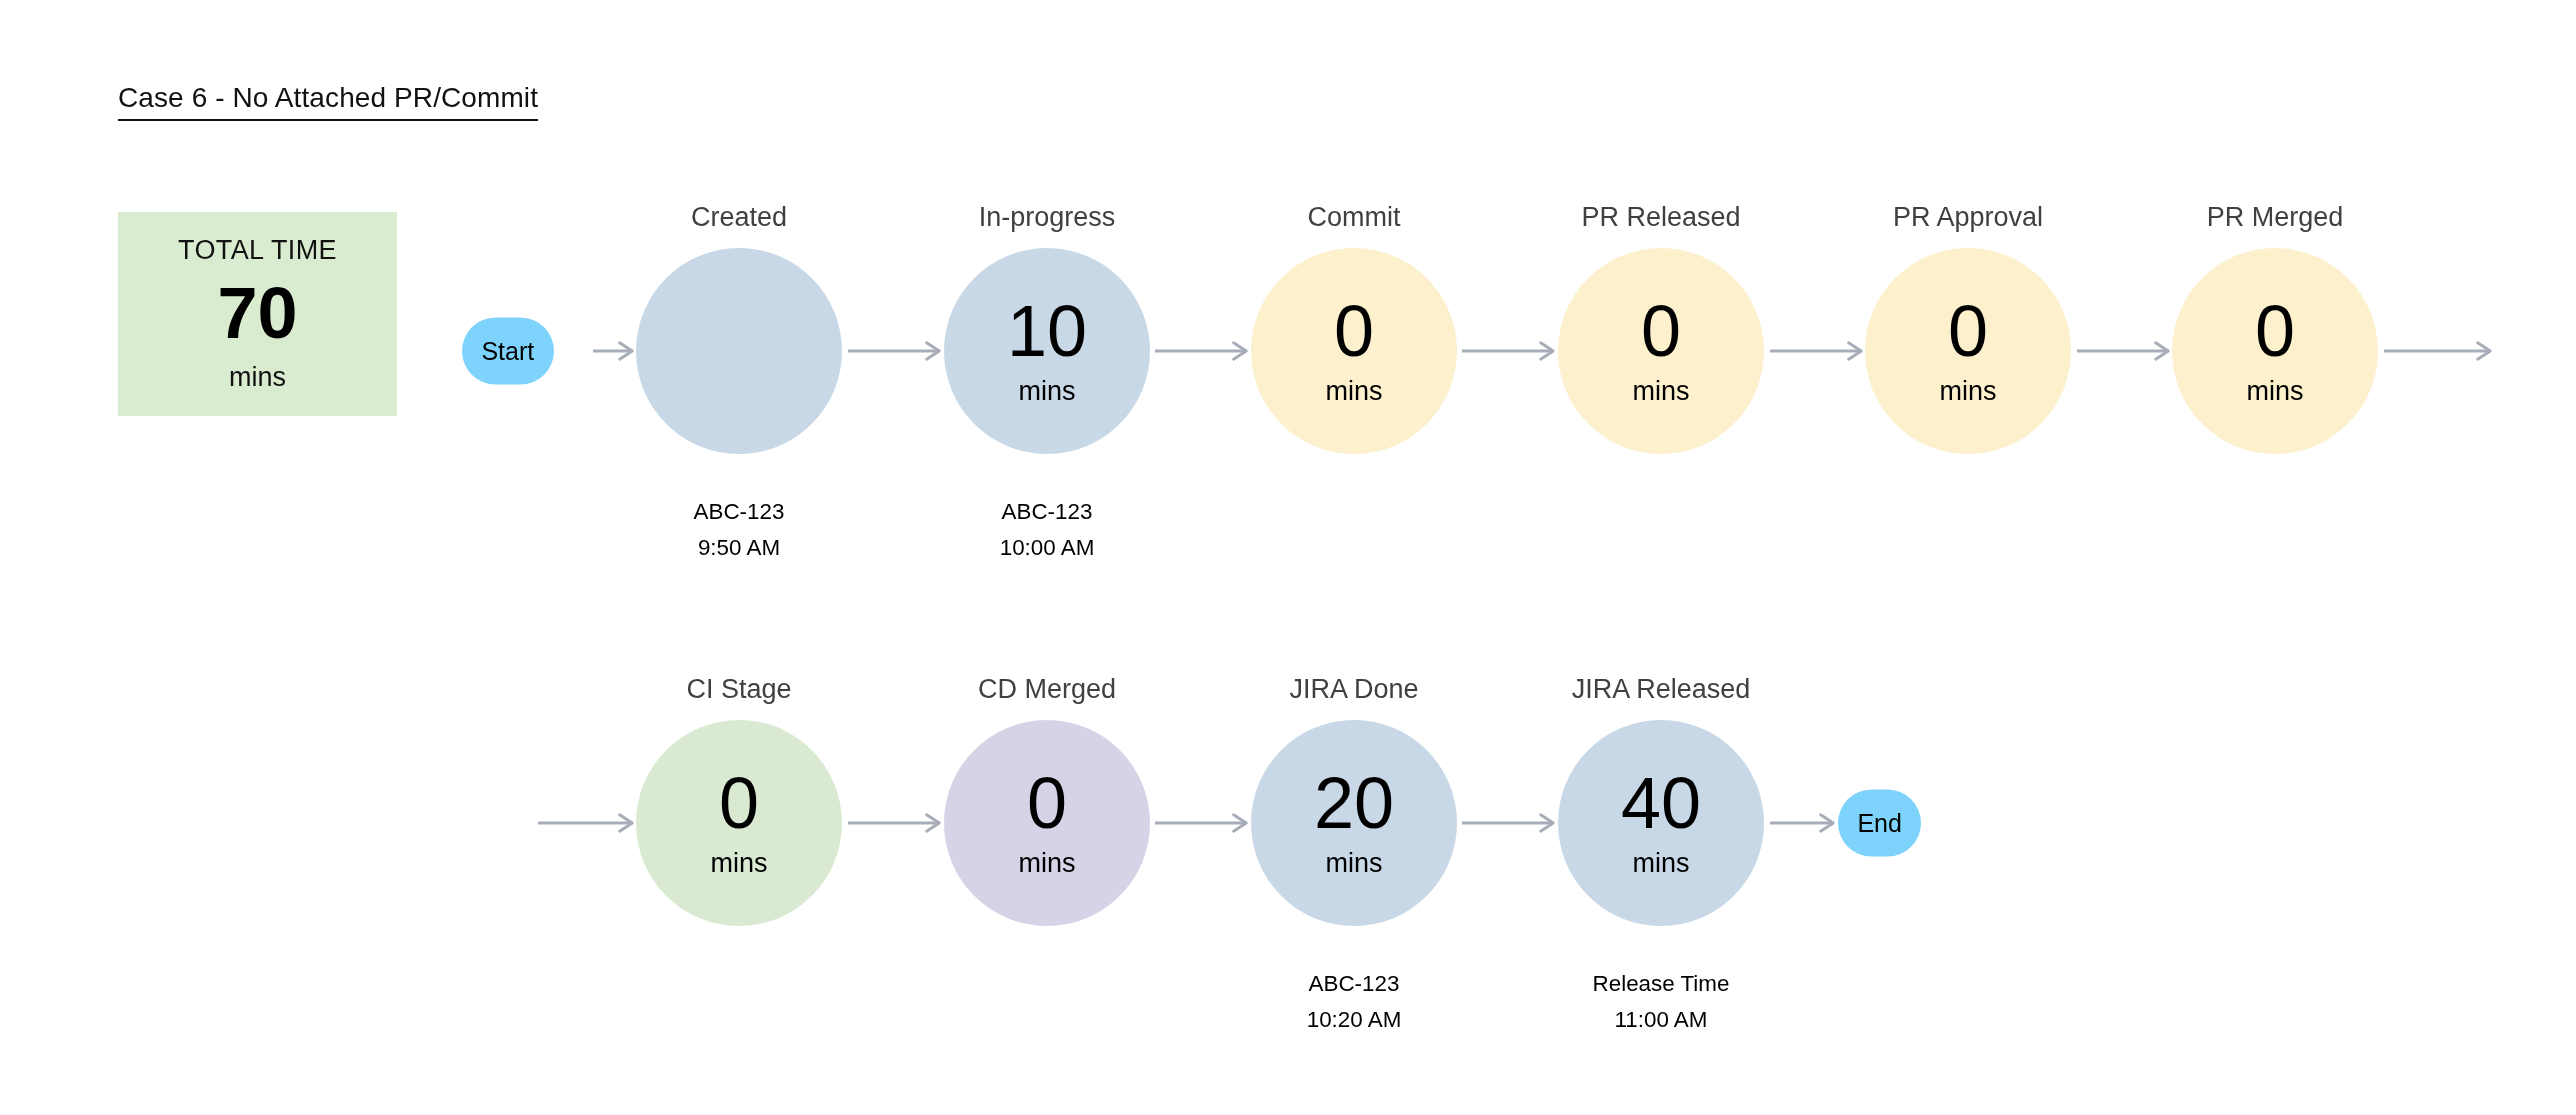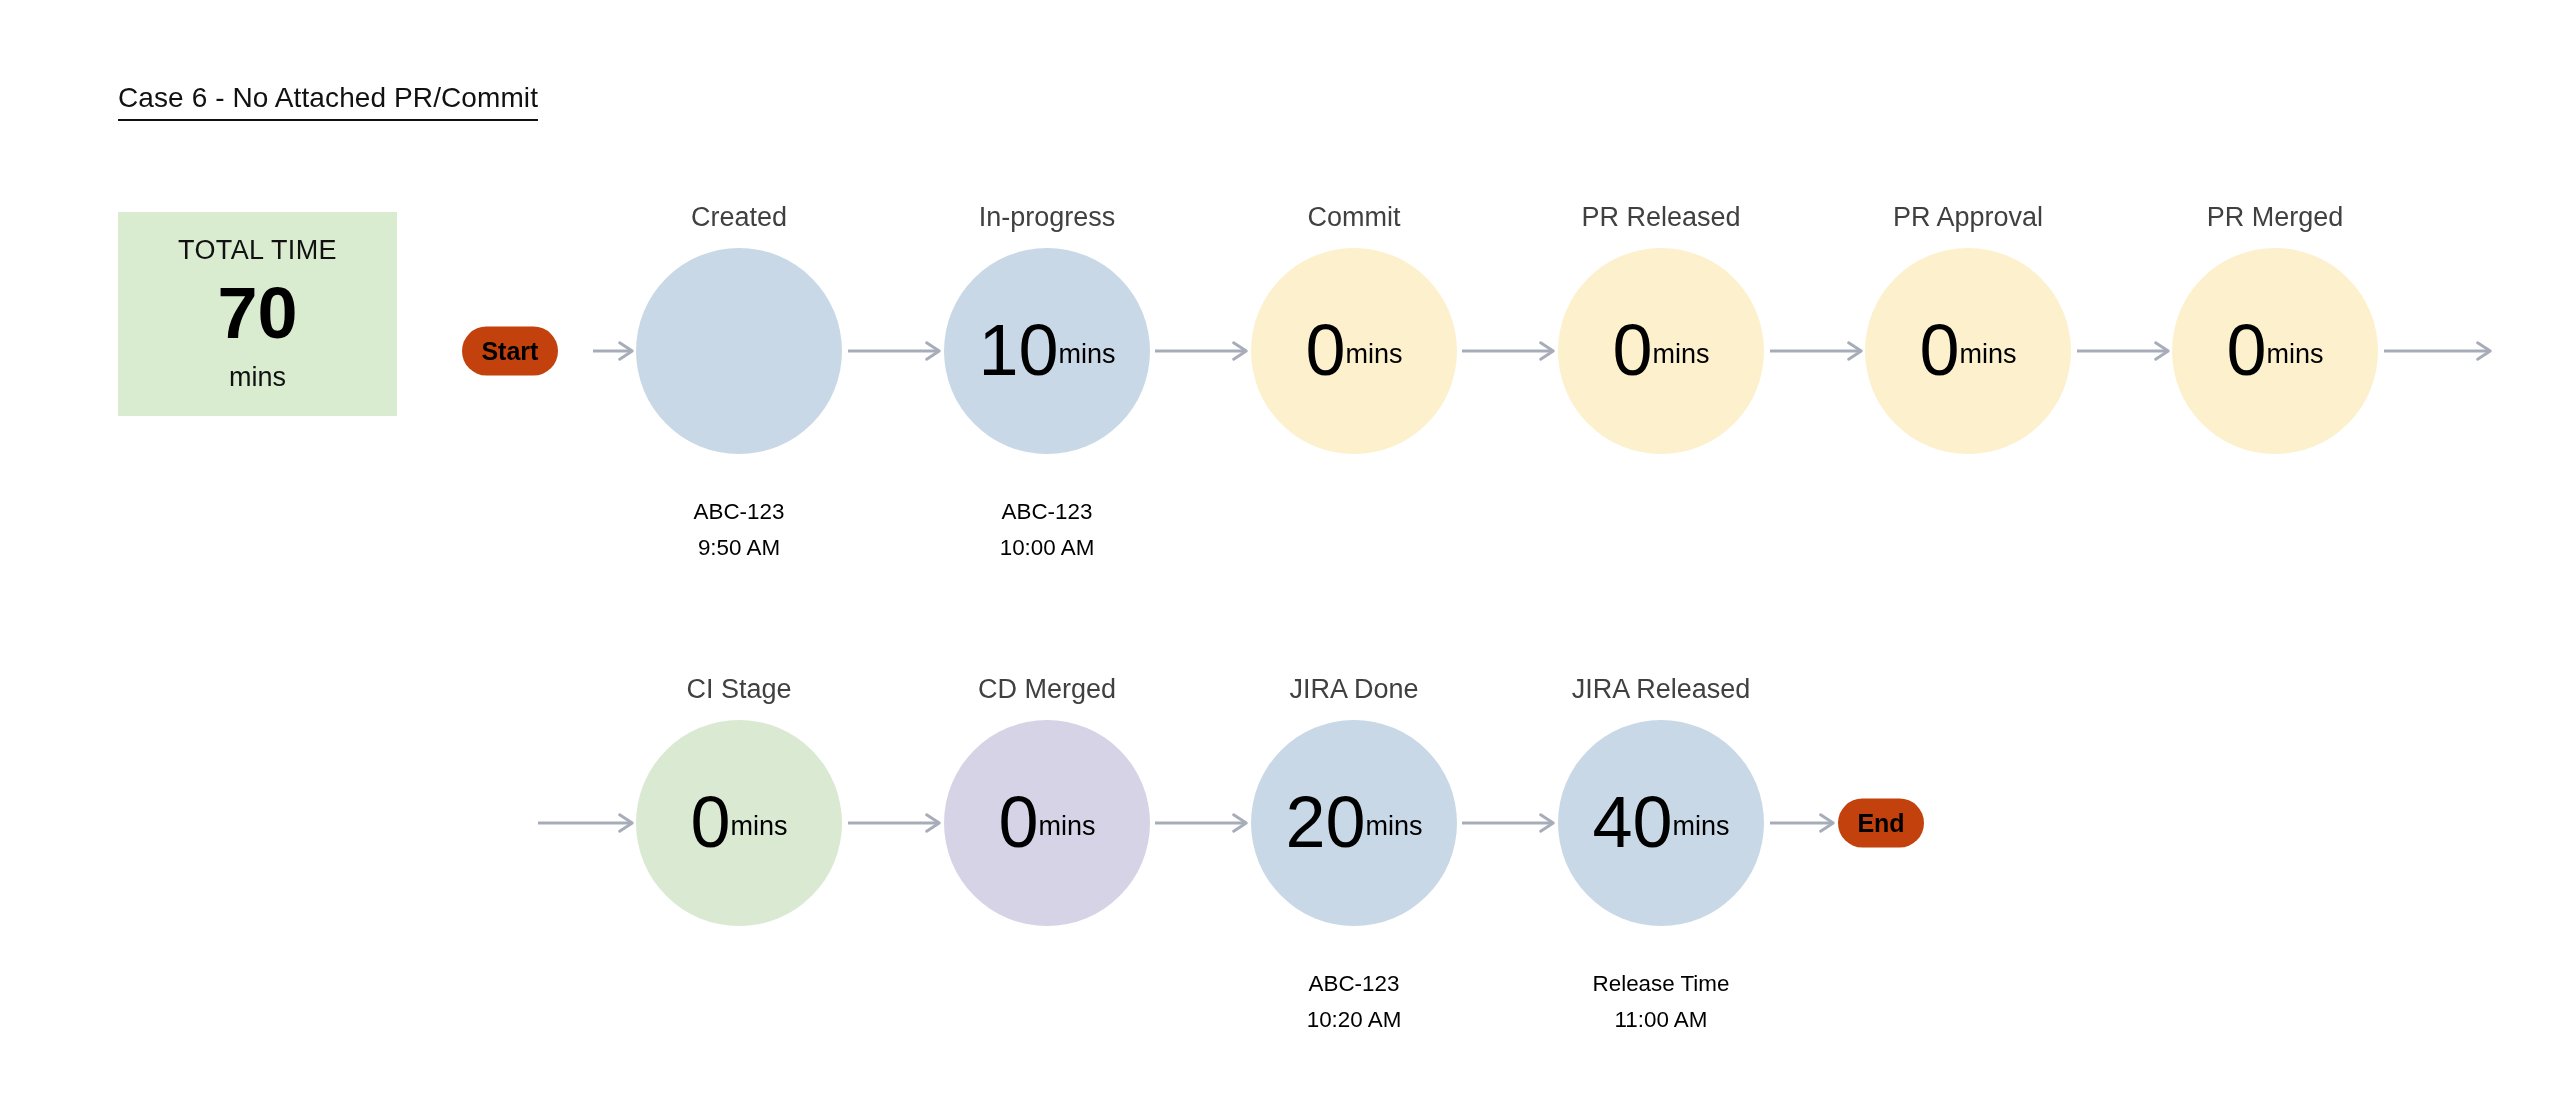--- a/index.html
+++ b/index.html
@@ -73,29 +73,29 @@
     left: 0;
     height: 0;
   }
   .flow-row.row-1 { top: 351px; }   
   .flow-row.row-2 { top: 823px; }  
 
   
   .pill {
     position: absolute;
     transform: translate(0, -50%);
-    background: #c2410c;
+    background: #7dd3fc;
     border-radius: 745px;
-    height: 49px;
+    height: 67px;
     display: flex;
     align-items: center;
     justify-content: center;
     padding: 0 19.4px;
     font-size: 25px;
-    font-weight: 700;
+    font-weight: 400;
     color: #000000;
     box-sizing: border-box;
     white-space: nowrap;
   }
 
   
   .connector {
     position: absolute;
     transform: translate(0, -50%);
     height: 19.4px;
@@ -123,21 +123,21 @@
   }
   .node-circle {
     position: absolute;
     left: 50%;
     top: -103px;
     transform: translateX(-50%);
     width: 206px;
     height: 206px;
     border-radius: 50%;
     display: flex;
-    flex-direction: row;
+    flex-direction: column;
     align-items: center;
     justify-content: center;
     box-sizing: border-box;
   }
   .node-value {
     font-size: 72px;
     font-weight: 400;
     line-height: 1;
     color: #000000;
     margin-bottom: 1.5px;

